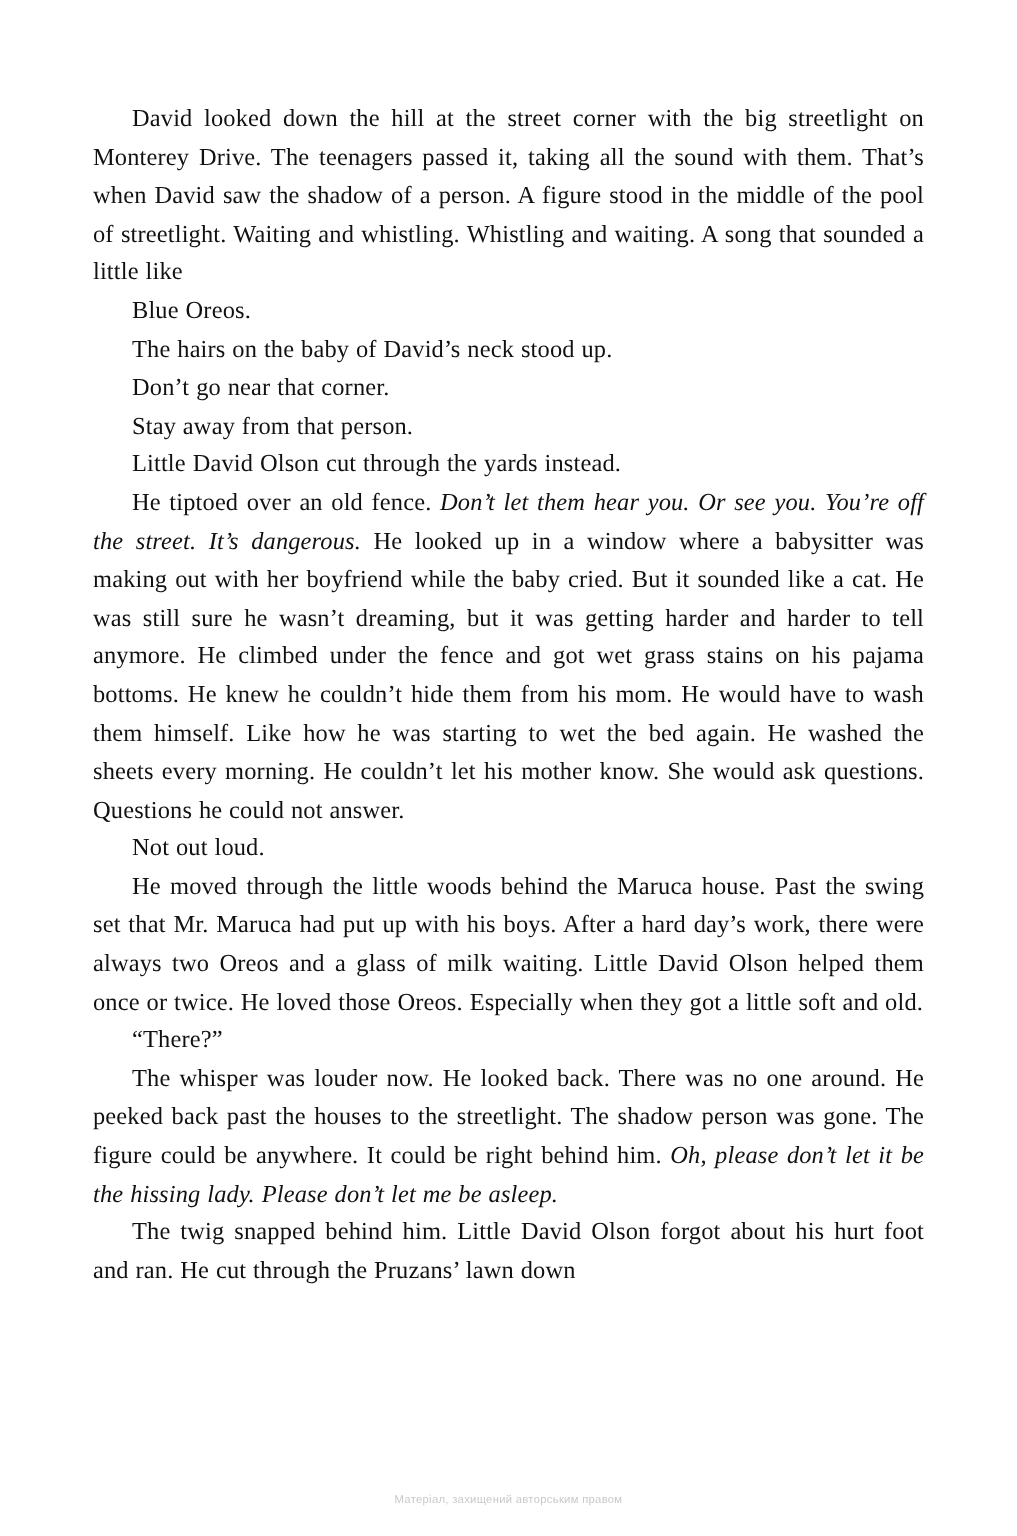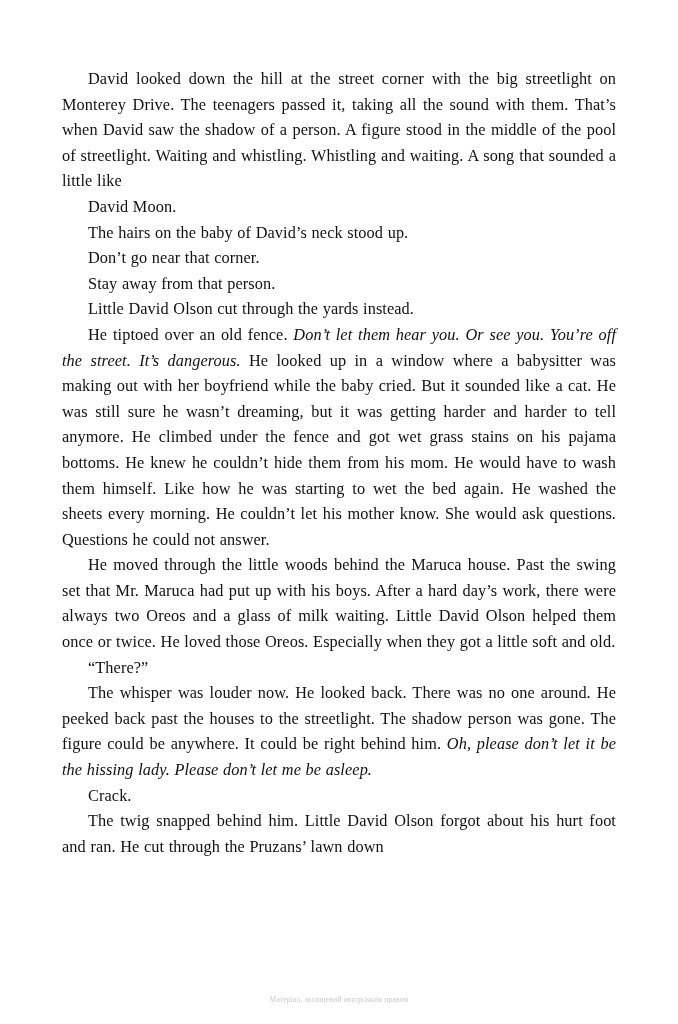--- a/index.html
+++ b/index.html
@@ -46,59 +46,59 @@
     font-style: italic;
   }
   .italic-line {
   }
   #copyright-notice {
     position: absolute;
     left: 0;
     top: 995px;
     width: 678px;
     text-align: center;
-    font-family: Liberation Serif, serif;
+    font-family: Liberation Sans, sans-serif;
     font-size: 7.5px;
     color: #c9c9c9;
     letter-spacing: 0.2px;
   }
 </style>
 </head>
 <body>
 
 <div id="page">
 
   <div id="text-column">
 
     <p class="para indent">David looked down the hill at the street corner with the big streetlight on Monterey Drive. The teenagers passed it, taking all the sound with them. That’s when David saw the shadow of a person. A figure stood in the middle of the pool of streetlight. Waiting and whistling. Whistling and waiting. A song that sounded a little like</p>
 
-    <p class="para indent">David Moon.</p>
+    <p class="para indent">Blue Oreos.</p>
 
     <p class="para indent">The hairs on the baby of David’s neck stood up.</p>
 
     <p class="para indent italic-line">Don’t go near that corner.</p>
 
     <p class="para indent italic-line">Stay away from that person.</p>
 
     <p class="para indent">Little David Olson cut through the yards instead.</p>
 
     <p class="para indent">
       <span>He tiptoed over an old fence. </span><em>Don’t let them hear you. Or see you. You’re off the street. It’s dangerous. </em><span>He looked up in a window where a babysitter was making out with her boyfriend while the baby cried. But it sounded like a cat. He was still sure he wasn’t dreaming, but it was getting harder and harder to tell anymore. He climbed under the fence and got wet grass stains on his pajama bottoms. He knew he couldn’t hide them from his mom. He would have to wash them himself. Like how he was starting to wet the bed again. He washed the sheets every morning. He couldn’t let his mother know. She would ask questions. Questions he could not answer.</span>
     </p>
 
+    <p class="para indent">Not out loud.</p>
 
     <p class="para indent">He moved through the little woods behind the Maruca house. Past the swing set that Mr. Maruca had put up with his boys. After a hard day’s work, there were always two Oreos and a glass of milk waiting. Little David Olson helped them once or twice. He loved those Oreos. Especially when they got a little soft and old.</p>
 
     <p class="para indent">“There?”</p>
 
     <p class="para indent">
       <span>The whisper was louder now. He looked back. There was no one around. He peeked back past the houses to the streetlight. The shadow person was gone. The figure could be anywhere. It could be right behind him. </span><em>Oh, please don’t let it be the hissing lady. Please don’t let me be asleep.</em>
     </p>
 
-    <p class="para indent">Crack.</p>
 
     <p class="para indent">The twig snapped behind him. Little David Olson forgot about his hurt foot and ran. He cut through the Pruzans’ lawn down</p>
 
   </div>
 
   <div id="copyright-notice">Матеріал, захищений авторським правом</div>
 
 </div>
 
 </body></html>

